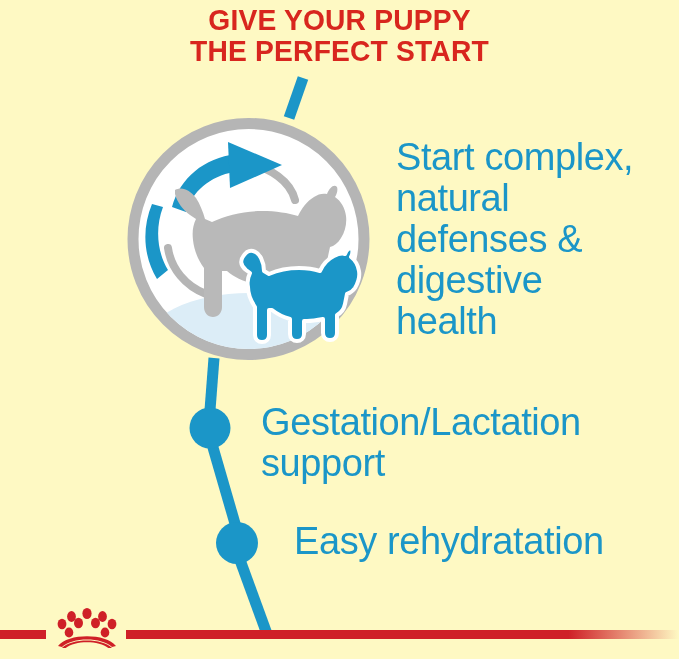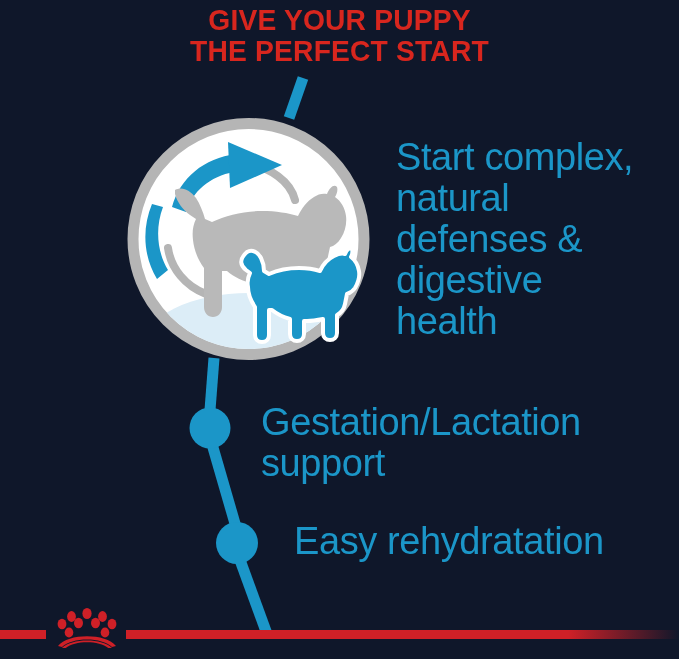--- a/index.html
+++ b/index.html
@@ -7,21 +7,21 @@
     padding: 0;
     background: #ffffff;
   }
   body {
     font-family: "Liberation Sans", sans-serif;
   }
   #page {
     position: relative;
     width: 679px;
     height: 659px;
-    background: #0f172a;
+    background: #fef9c3;
     overflow: hidden;
   }
 
   
   .headline {
     position: absolute;
     left: 0;
     top: 4px;
     width: 679px;
     text-align: center;

